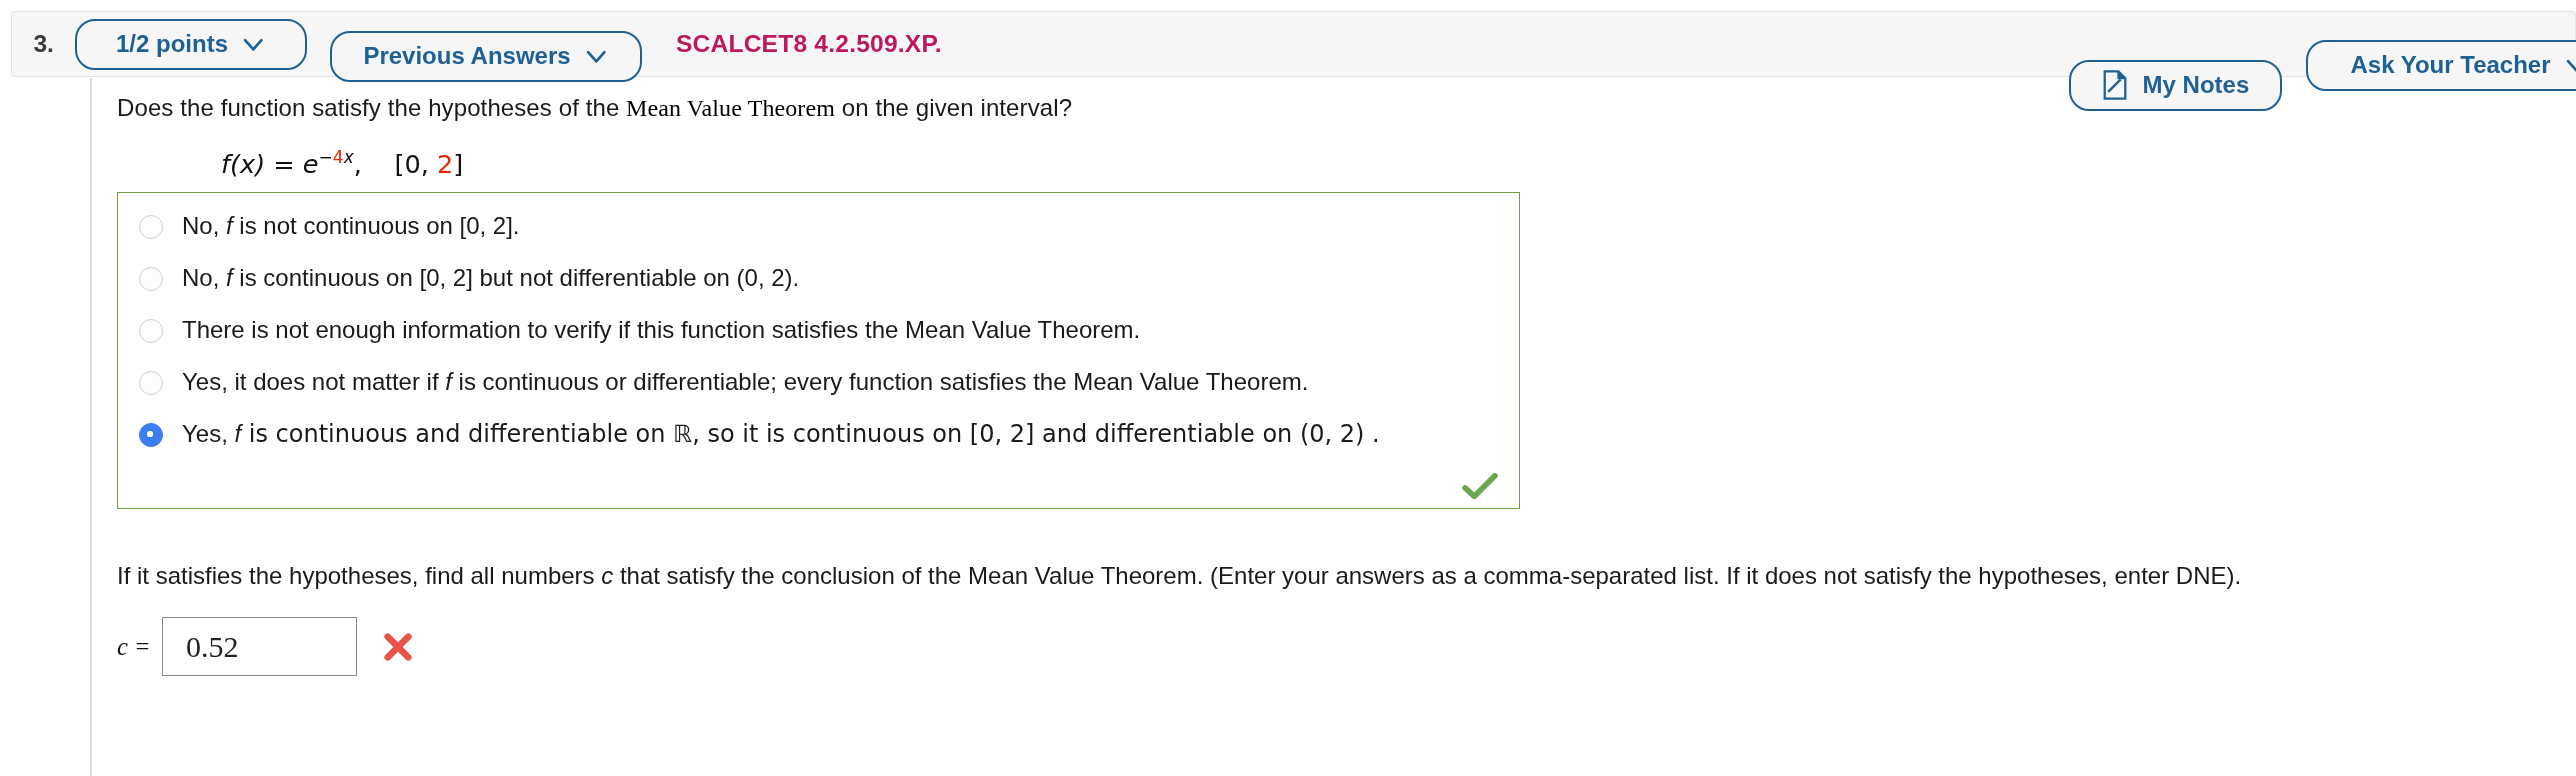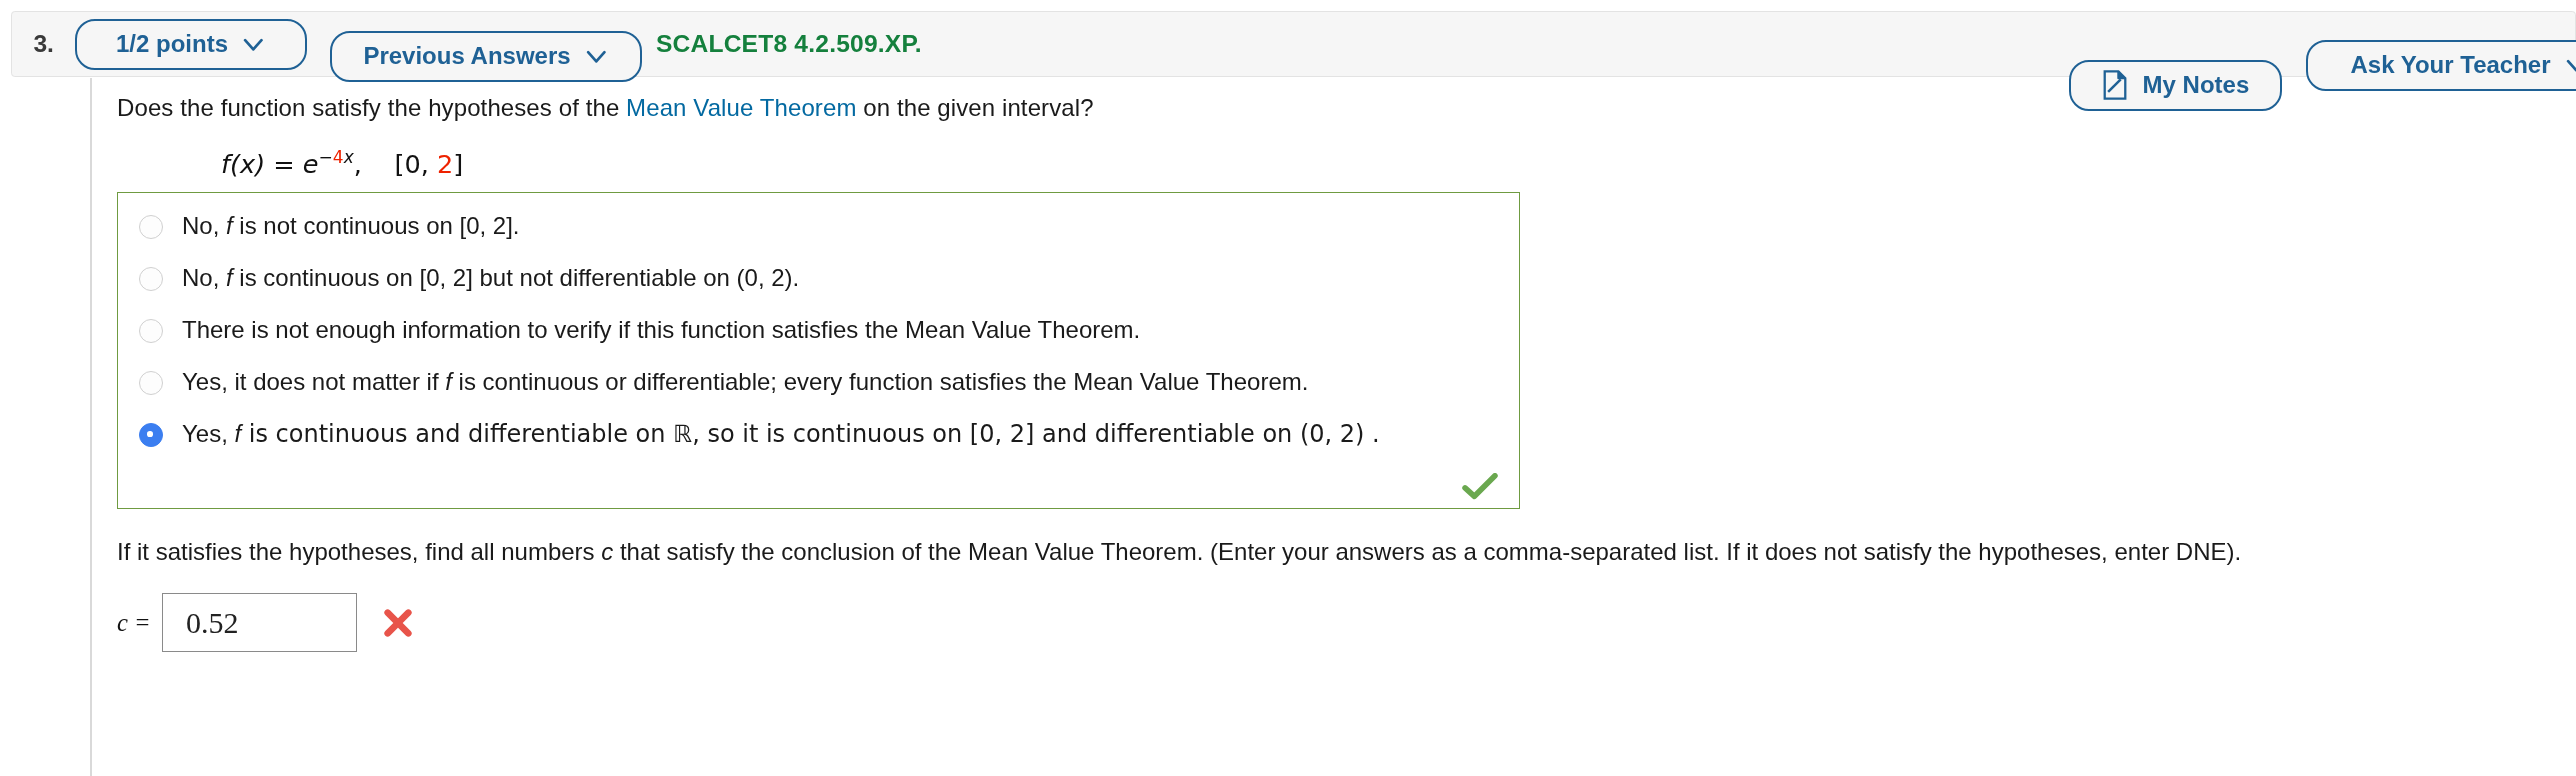--- a/index.html
+++ b/index.html
@@ -45,24 +45,24 @@
     font-weight: bold;
     white-space: nowrap;
     cursor: pointer;
   }
   #points-button { margin-left: 9.5px; min-width: 232px; }
   #prev-answers-button { margin-left: 23px; min-width: 312px; margin-top: 24px; }
   .chev { display: inline-block; width: 24.6px; height: 24.6px; flex: none; }
   .chev svg { display: block; }
 
   .qcode {
-    margin-left: 14px;
+    margin-left: 34px;
     font-size: 24.6px;
     font-weight: bold;
-    color: #15803d;
+    color: #be185d;
     letter-spacing: 0.2px;
     white-space: nowrap;
   }
 
   .header-right {
     position: absolute;
     right: -57px;
     top: 7.6px;
     display: flex;
     align-items: center;
@@ -82,21 +82,21 @@
 
   
   .content { position: absolute; left: 117px; top: 91px; width: 2423px; }
 
   .prompt {
     font-size: 24px;
     color: #1a1a1a;
     line-height: 1.45;
     letter-spacing: 0.1px;
   }
-  .mvt-link { color: #0369a1; }
+  .mvt-link { color: #000000; font-family: Liberation Serif, serif; }
 
   .formula {
     margin-top: 21px;
     margin-left: 104px;
     font-size: 25.6px;
     color: #111;
     font-family: "DejaVu Sans", sans-serif;
   }
   .formula .it { font-style: italic; }
   .sup { font-size: 17px; vertical-align: super; }
@@ -152,21 +152,21 @@
 
   .check-mark {
     position: absolute;
     right: 21px;
     bottom: 7.6px;
     width: 36px; height: 28px;
   }
 
   
   .tail {
-    margin-top: 26px;
+    margin-top: 50px;
     font-size: 24px;
     color: #1a1a1a;
     line-height: 1.45;
     width: 2375px;
   }
   .tail .it { font-style: italic; }
 
   .answer-row {
     margin-top: 23px;
     display: flex;

